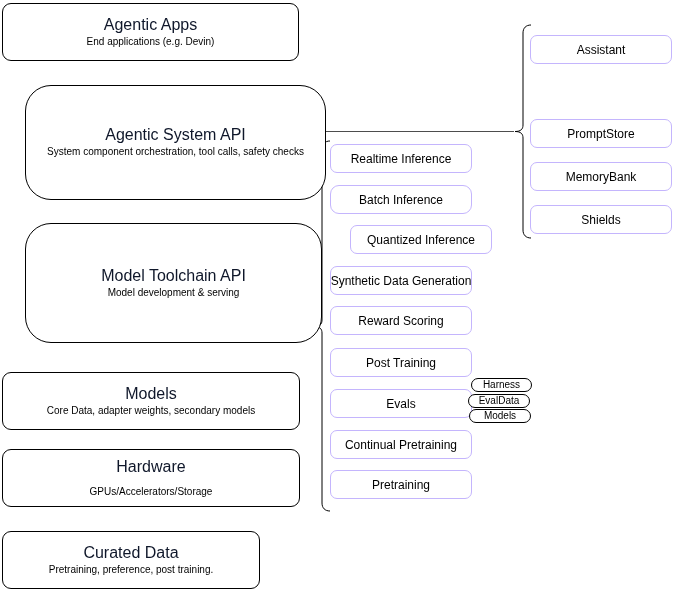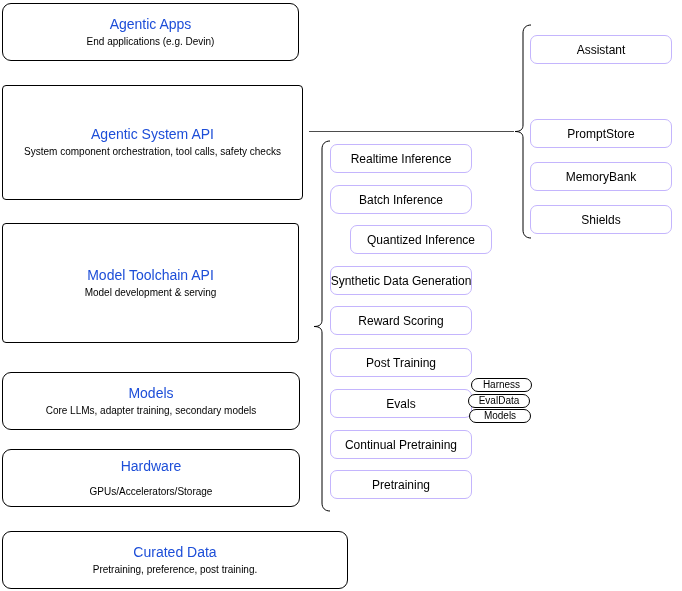--- a/index.html
+++ b/index.html
@@ -29,26 +29,27 @@
     display: flex;
     flex-direction: column;
     align-items: center;
     justify-content: center;
     text-align: center;
   }
   .big {
     border-radius: 9px;
   }
   .pill-corner {
-    border-radius: 4px;
+    border-radius: 26px;
+    margin-left: 23px;
   }
   .node .title {
-    font-size: 14px;
+    font-size: 16px;
     line-height: 15px;
-    color: #1d4ed8;
+    color: #0f172a;
   }
   .node .subtitle {
     font-size: 10px;
     line-height: 13px;
     margin-top: 3px;
     color: #000000;
     white-space: nowrap;
   }
   .mbox, .rbox {
     position: absolute;
@@ -104,29 +105,29 @@
     <div class="subtitle">System component orchestration, tool calls, safety checks</div>
   </div>
 
   <div class="node pill-corner" style="left:2px; top:223px; width:297px; height:120px;">
     <div class="title">Model Toolchain API</div>
     <div class="subtitle">Model development &amp; serving</div>
   </div>
 
   <div class="node big" style="left:2px; top:372px; width:298px; height:58px;">
     <div class="title">Models</div>
-    <div class="subtitle">Core LLMs, adapter training, secondary models</div>
+    <div class="subtitle">Core Data, adapter weights, secondary models</div>
   </div>
 
   <div class="node big" style="left:2px; top:449px; width:298px; height:58px;gap:8px;">
     <div class="title">Hardware</div>
     <div class="subtitle">GPUs/Accelerators/Storage</div>
   </div>
 
-  <div class="node big" style="left:2px; top:531px; width:346px; height:58px;">
+  <div class="node big" style="left:2px; top:531px; width:258px; height:58px;">
     <div class="title">Curated Data</div>
     <div class="subtitle">Pretraining, preference, post training.</div>
   </div>
 
   <div class="mbox" style="left:330px; top:144px;">Realtime Inference</div>
   <div class="mbox" style="left:330px; top:185px;border-radius:9px;">Batch Inference</div>
   <div class="mbox" style="left:350px; top:225px;">Quantized Inference</div>
   <div class="mbox" style="left:330px; top:266px;">Synthetic Data Generation</div>
   <div class="mbox" style="left:330px; top:306px;">Reward Scoring</div>
   <div class="mbox" style="left:330px; top:348px;">Post Training</div>

